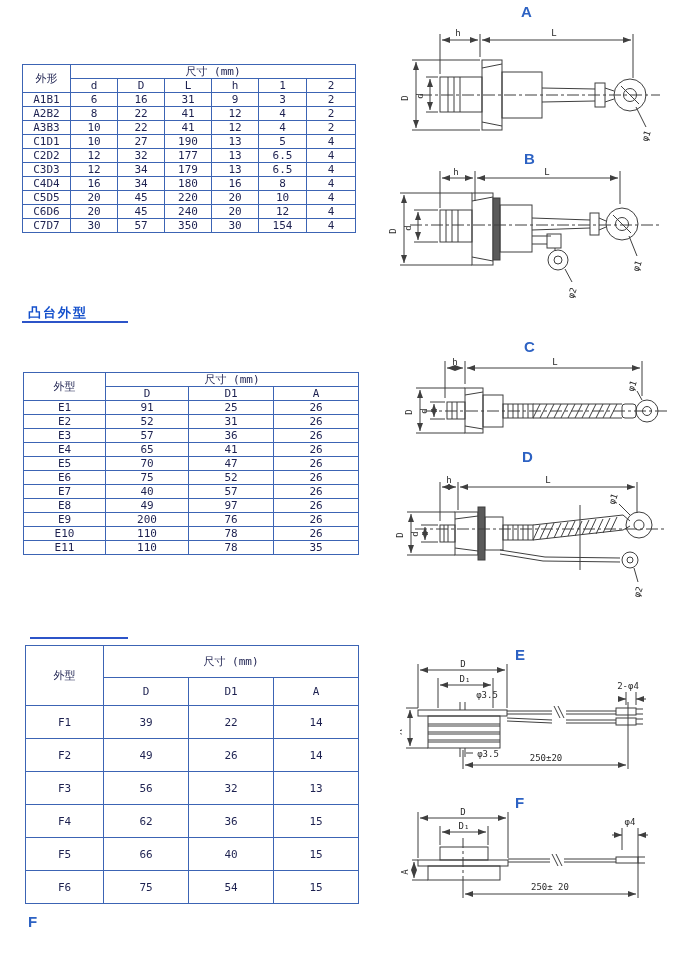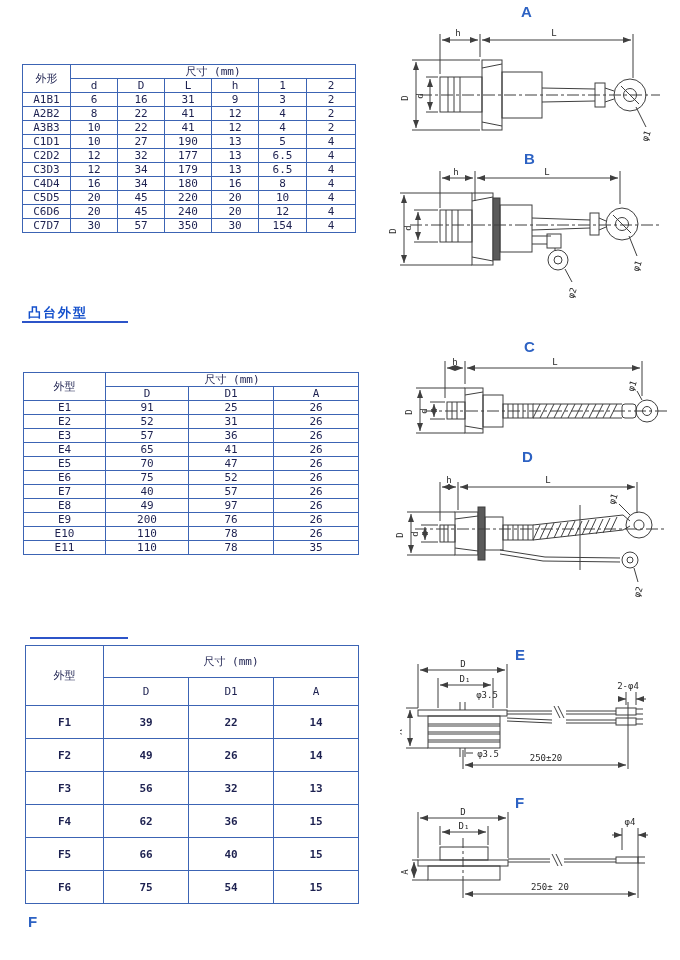--- a/index.html
+++ b/index.html
@@ -7,21 +7,21 @@
         font-family:"Liberation Sans",sans-serif;}
   .watermark{position:absolute;left:225px;top:2px;font-size:26px;letter-spacing:5px;
         color:#cbcbcb;font-family:"Liberation Sans",sans-serif;}
   
   .dim-table{position:absolute;border-collapse:collapse;table-layout:fixed;background:#fff;}
   .dim-table th,.dim-table td{border:1px solid #3c64b4;color:#1d2150;text-align:center;
         padding:0;font:11px "DejaVu Sans Mono",monospace;font-weight:normal;}
   .t1 th,.t1 td,.t2 th,.t2 td{height:13px;line-height:13px;}
   .t3 thead tr.h1 th{height:31px;}
   .t3 thead tr.h2 th{height:27px;}
-  .t3 tbody td{height:32px;font-weight:bold;}
+  .t3 tbody td{height:32px;}
   
   .sec-head{position:absolute;font-size:13px;font-weight:bold;color:#1450cc;letter-spacing:2px;}
   .sec-underline{position:absolute;height:2px;background:#2c54c8;}
   
   .diag-label{position:absolute;font-size:15px;font-weight:bold;color:#2d62c3;
         font-family:"Liberation Sans",sans-serif;}
   
   .diag{position:absolute;}
   .diag .ln{stroke:#3f3f3f;fill:none;stroke-width:1;}
   .diag .fill-dark{fill:#5a5a5a;stroke:#3f3f3f;}

